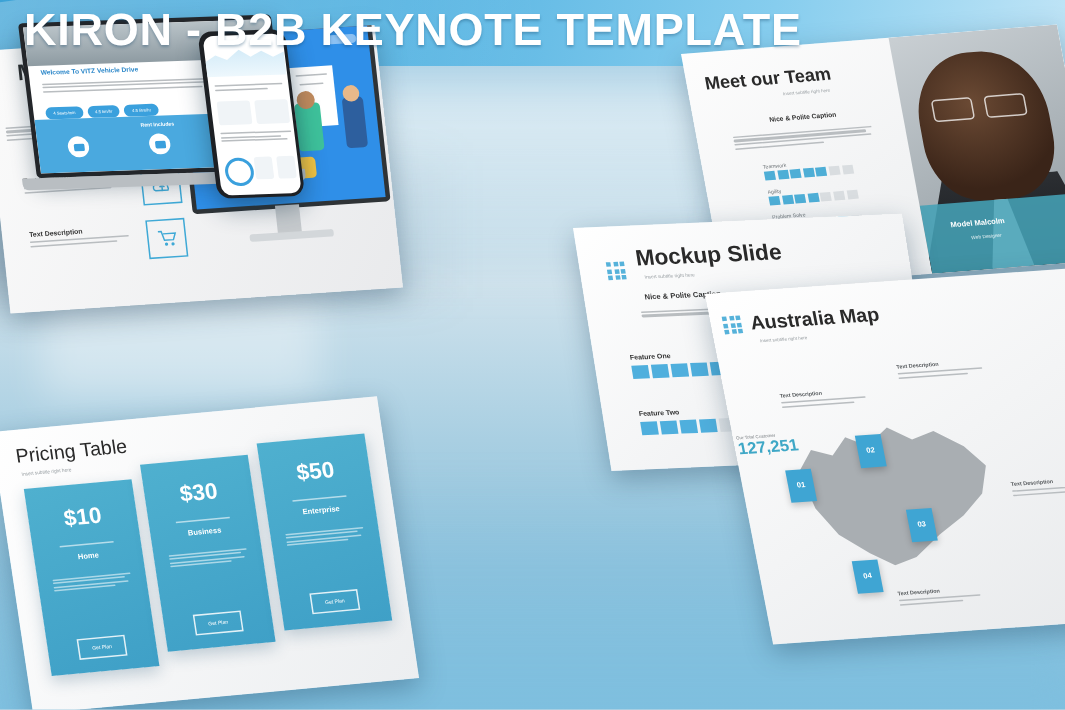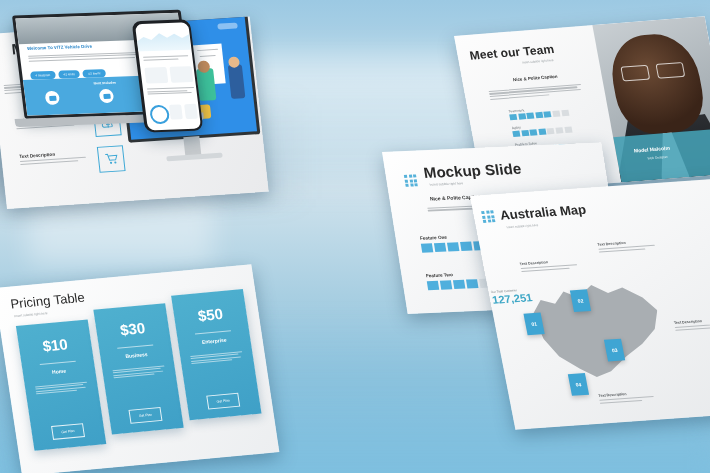--- a/index.html
+++ b/index.html
@@ -202,20 +202,23 @@
 <div id="stage">
 
   <div class="bg">
     <div class="bg-b1"></div>
       <div class="bg-b2"></div>
     <div class="bg-b3"></div>
       <div class="bg-b4"></div>
       <div class="bg-b5"></div>
   </div>
 
+  <div class="banner">
+    <div class="banner-title">KIRON - B2B KEYNOTE TEMPLATE</div>
+  </div>
 
   <div class="slide" id="slide-mockup-left">
     <div class="s-title">Mockup Slide</div>
     <div class="s-sub">Insert subtitle right here</div>
     <div class="ml-cap s-h">Nice &amp; Polite Caption</div>
     <div class="ml-par">
       <div class="ln" style="width:100%"></div>
         <div class="ln" style="width:97%"></div>
       <div class="ln" style="width:99%"></div>
         <div class="ln" style="width:72%"></div>

